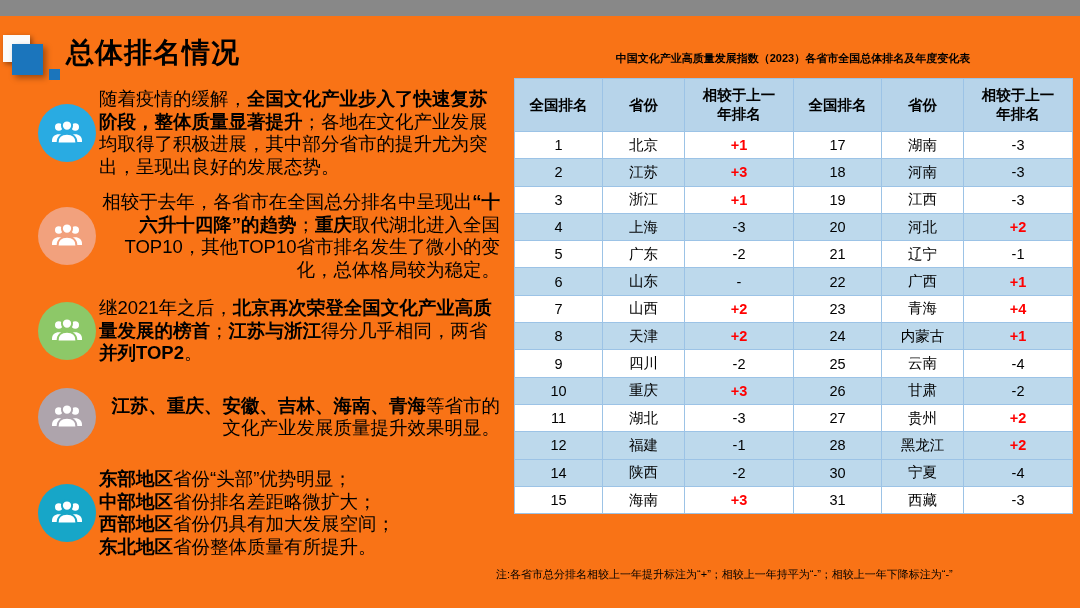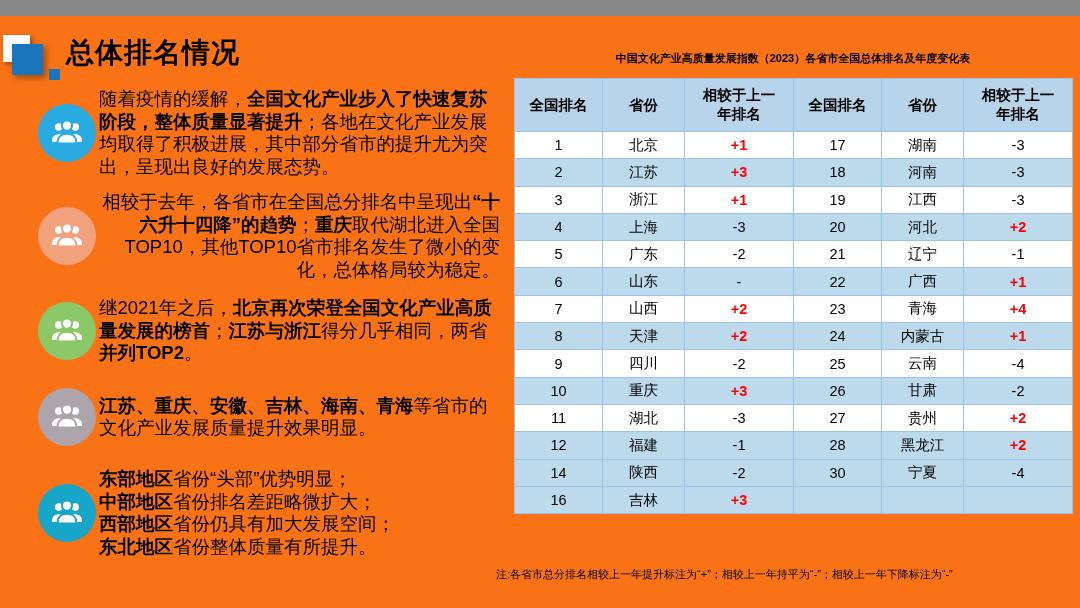--- a/index.html
+++ b/index.html
@@ -11,21 +11,21 @@
   .deco-back{position:absolute;left:3px;top:19px;width:27px;height:27px;background:#fbfbfb;box-shadow:2px 2px 5px rgba(0,0,0,.4);}
   .deco-main{position:absolute;left:12px;top:28px;width:31px;height:31px;background:var(--sq);box-shadow:3px 3px 6px rgba(0,0,0,.35);}
   .deco-small{position:absolute;left:49px;top:53px;width:11px;height:11px;background:var(--sq);}
   .page-title{position:absolute;left:66px;top:18px;font-size:28px;font-weight:700;color:#000;letter-spacing:1px;}
 
   
   .bullet{position:absolute;left:38px;width:462px;display:flex;align-items:center;gap:3px;}
   .bullet .ico{flex:none;width:58px;height:58px;border-radius:50%;display:flex;align-items:center;justify-content:center;}
   .bullet p{margin:0;font-size:18.5px;line-height:22.5px;color:#000;white-space:pre-line;overflow-wrap:break-word;}
   .bullet p b{font-weight:700;}
-  .b1{top:72px;} .b2{top:175px;text-align:right;} .b3{top:281px;} .b4{top:372px;} .b5{top:452px;}
+  .b1{top:72px;} .b2{top:175px;text-align:right;} .b3{top:281px;} .b4{top:372px;text-align:right;} .b5{top:452px;}
 
   
   .tbl-title{position:absolute;left:514px;top:35px;width:558px;text-align:center;font-size:11px;font-weight:700;color:#000;}
   table.rank{position:absolute;left:514px;top:62px;width:558px;border-collapse:collapse;table-layout:fixed;border-radius:27px;}
   table.rank th, table.rank td{
     border:1px solid var(--bd); text-align:center; color:#000; padding:0;
   }
   table.rank th{
     background:var(--hbg); font-size:14.5px; font-weight:700; height:52px;
     white-space:pre-line; line-height:19px;
@@ -247,26 +247,26 @@
           <td class="up">+2</td>
         </tr>
         <tr class="alt">
           <td>14</td>
           <td>陕西</td>
           <td>-2</td>
           <td>30</td>
           <td>宁夏</td>
           <td>-4</td>
         </tr>
-        <tr class="alt">
-          <td>16</td>
-          <td>吉林</td>
+        <tr>
+          <td>15</td>
+          <td>海南</td>
           <td class="up">+3</td>
-          <td></td>
-          <td></td>
-          <td></td>
+          <td>31</td>
+          <td>西藏</td>
+          <td>-3</td>
         </tr>
       </tbody>
   </table>
   <div class="tbl-note">注:各省市总分排名相较上一年提升标注为“+”；相较上一年持平为“-”；相较上一年下降标注为“-”</div>
 
   <div class="footer-bar"></div>
 </div>
 
 </body></html>

